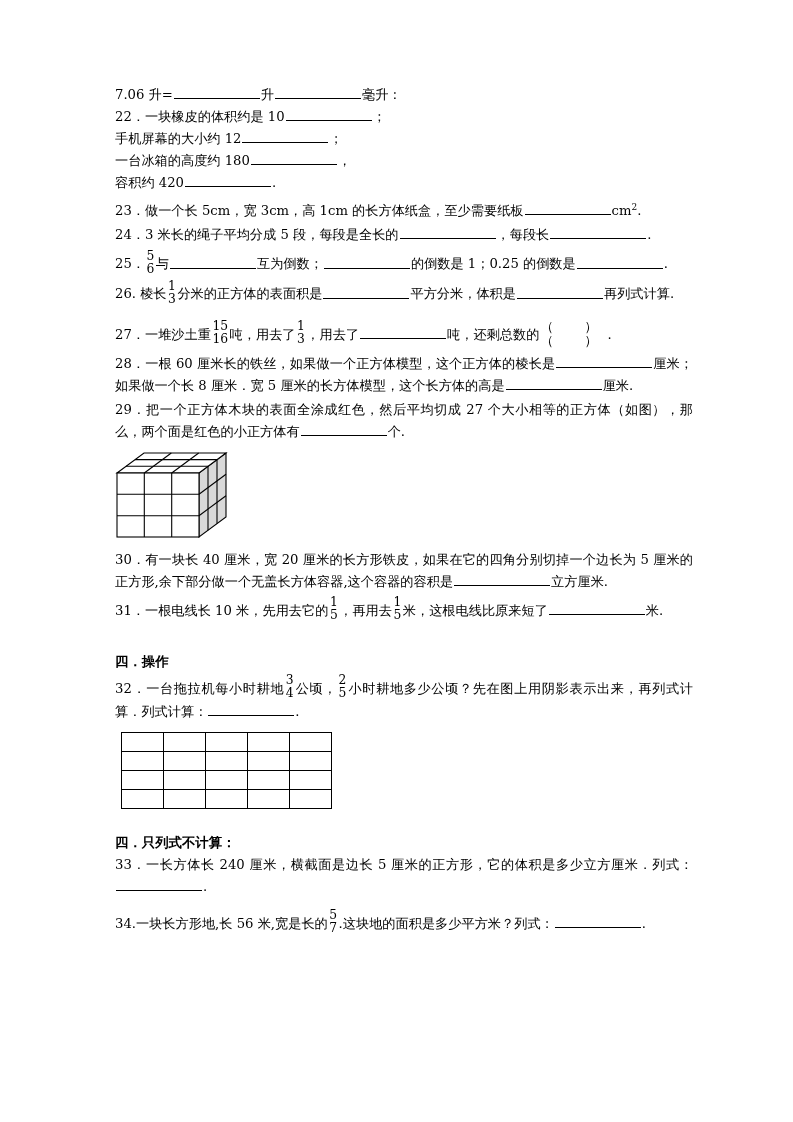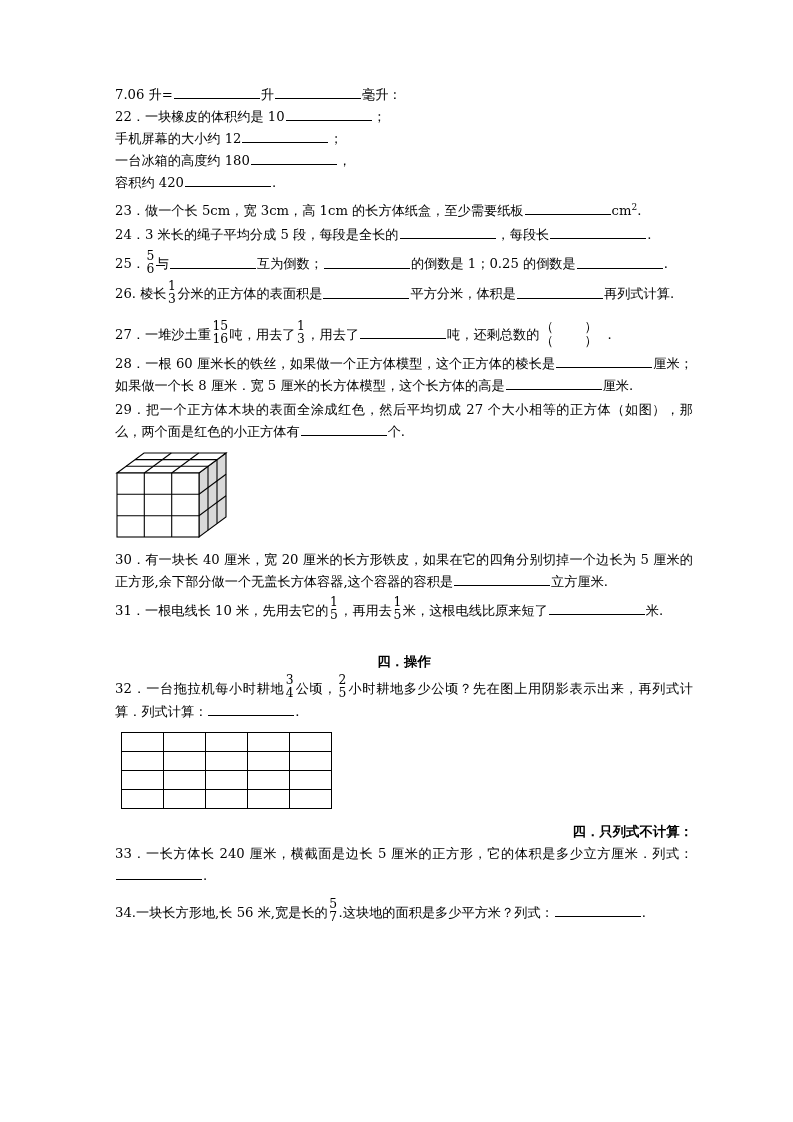--- a/index.html
+++ b/index.html
@@ -83,22 +83,22 @@
 
   sup { font-size: 0.68em; vertical-align: super; }
 
   
   .heading {
     font-weight: bold;
     font-size: 13.4px;
     line-height: 20px;
     margin: 0;
   }
-  .sec-1 { margin-top: 28px; text-align: center; }
-  .sec-2 { margin-top: 12px; text-align: right; }
+  .sec-1 { margin-top: 28px; }
+  .sec-2 { margin-top: 23px; }
 
   
   .cube-wrap {
     margin-top: 8px;
     margin-left: -4px;
     height: 96px;
   }
 
   
   .grid-wrap { margin-top: 9px; margin-left: 6px; }

